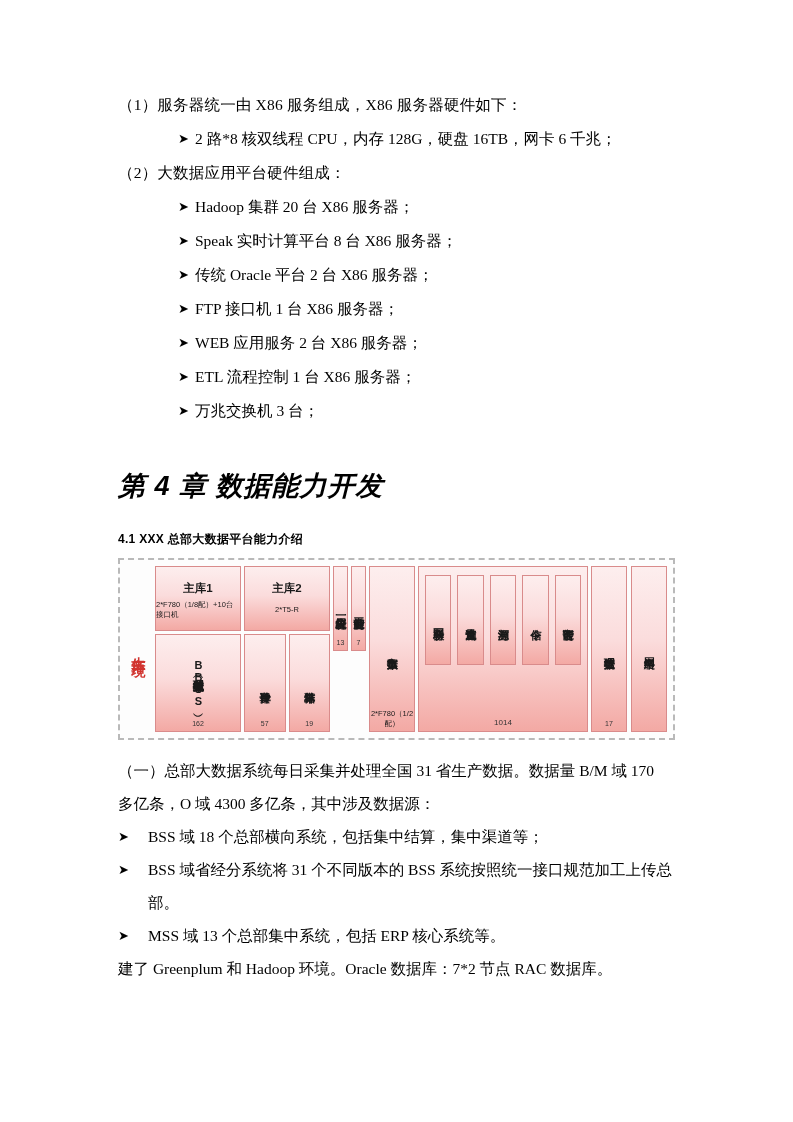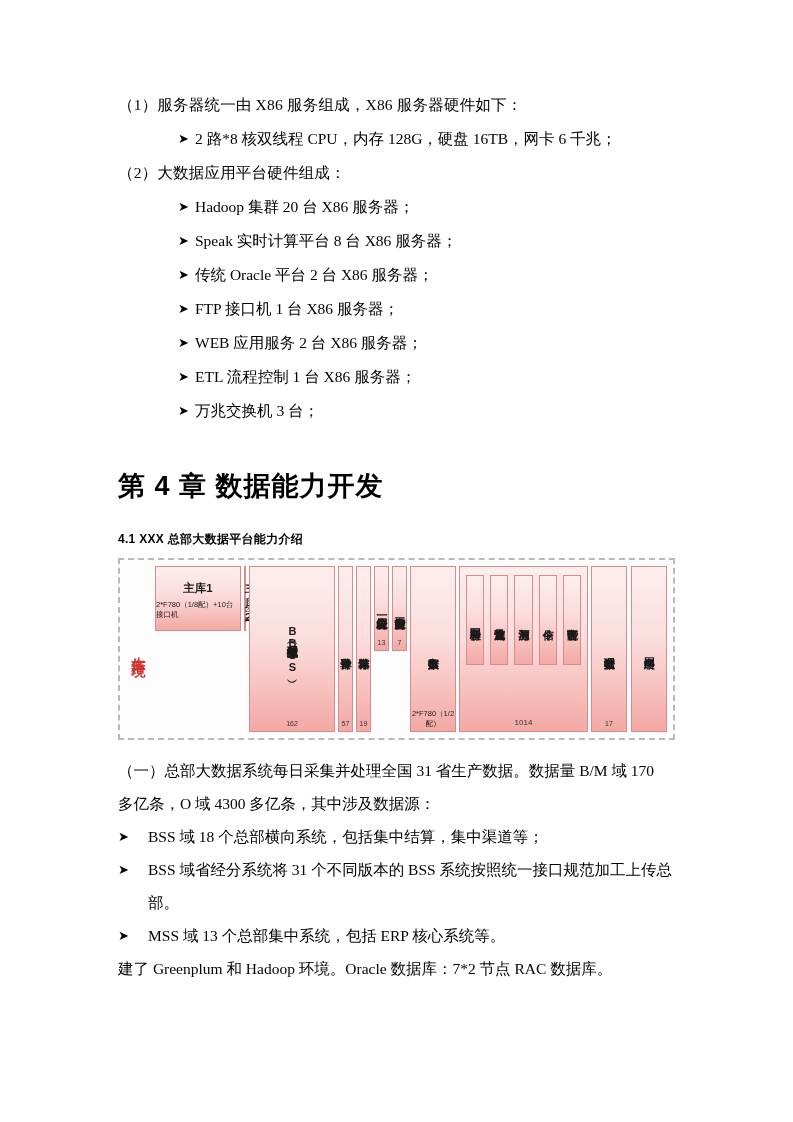--- a/index.html
+++ b/index.html
@@ -50,20 +50,21 @@
   }
 
   
   .chapter-title {
     font-family: "Liberation Sans", sans-serif;
     font-weight: bold;
     font-size: 27px;
     line-height: 40px;
     margin: 38px 0 0 0;
     letter-spacing: 1px;
+    font-style: italic;
   }
   .section-title {
     font-family: "Liberation Sans", sans-serif;
     font-weight: bold;
     font-size: 12px;
     line-height: 26px;
     margin: 20px 0 4px 0;
     letter-spacing: 0.3px;
   }
 
@@ -128,21 +129,21 @@
     font-weight: bold;
     letter-spacing: 0px;
     line-height: 13px;
     white-space: nowrap;
   }
 
   
   .col-db {
     flex: 0 0 175px;
     display: flex;
-    flex-direction: row;
+    flex-direction: column;
     gap: 3px;
   }
   .db-top {
     display: flex;
     gap: 3px;
     height: 65px;
   }
   .db-bottom {
     display: flex;
     gap: 3px;

